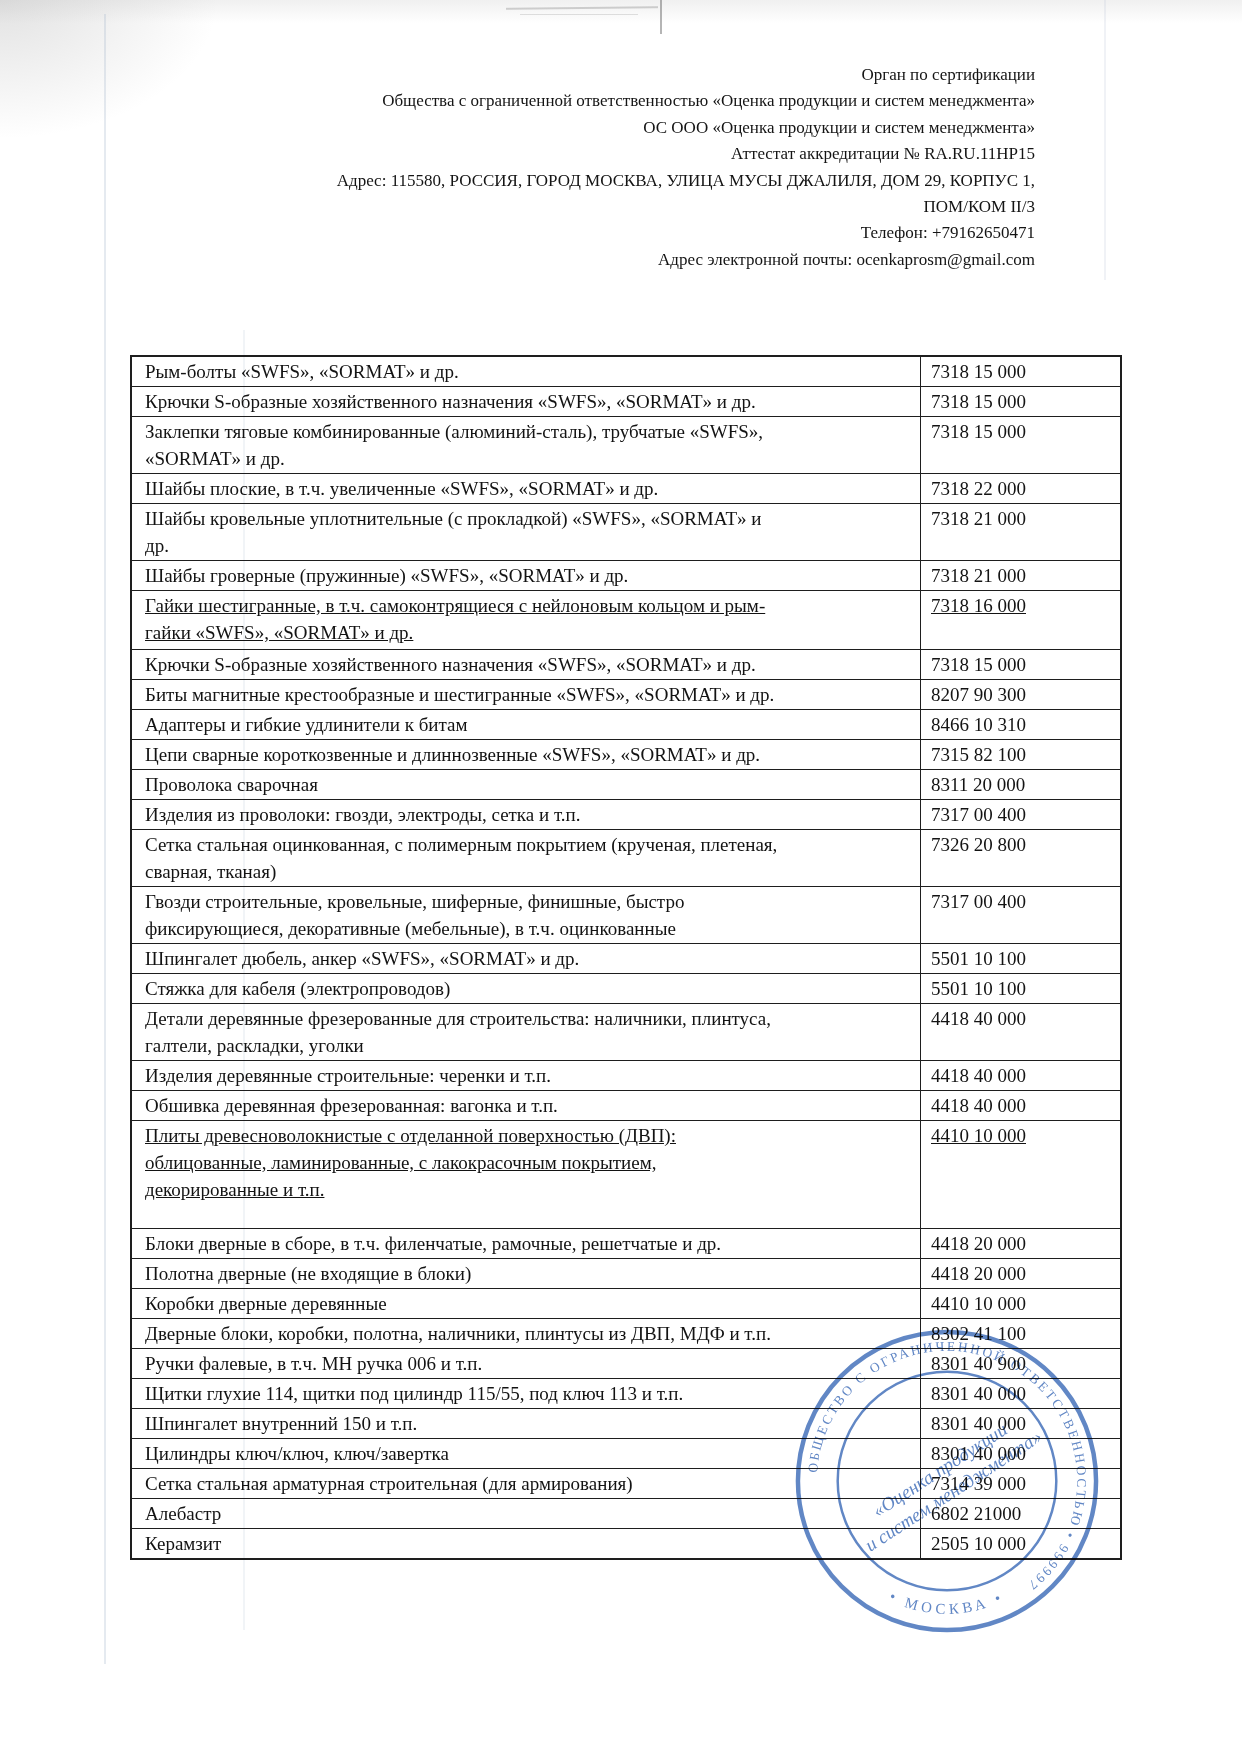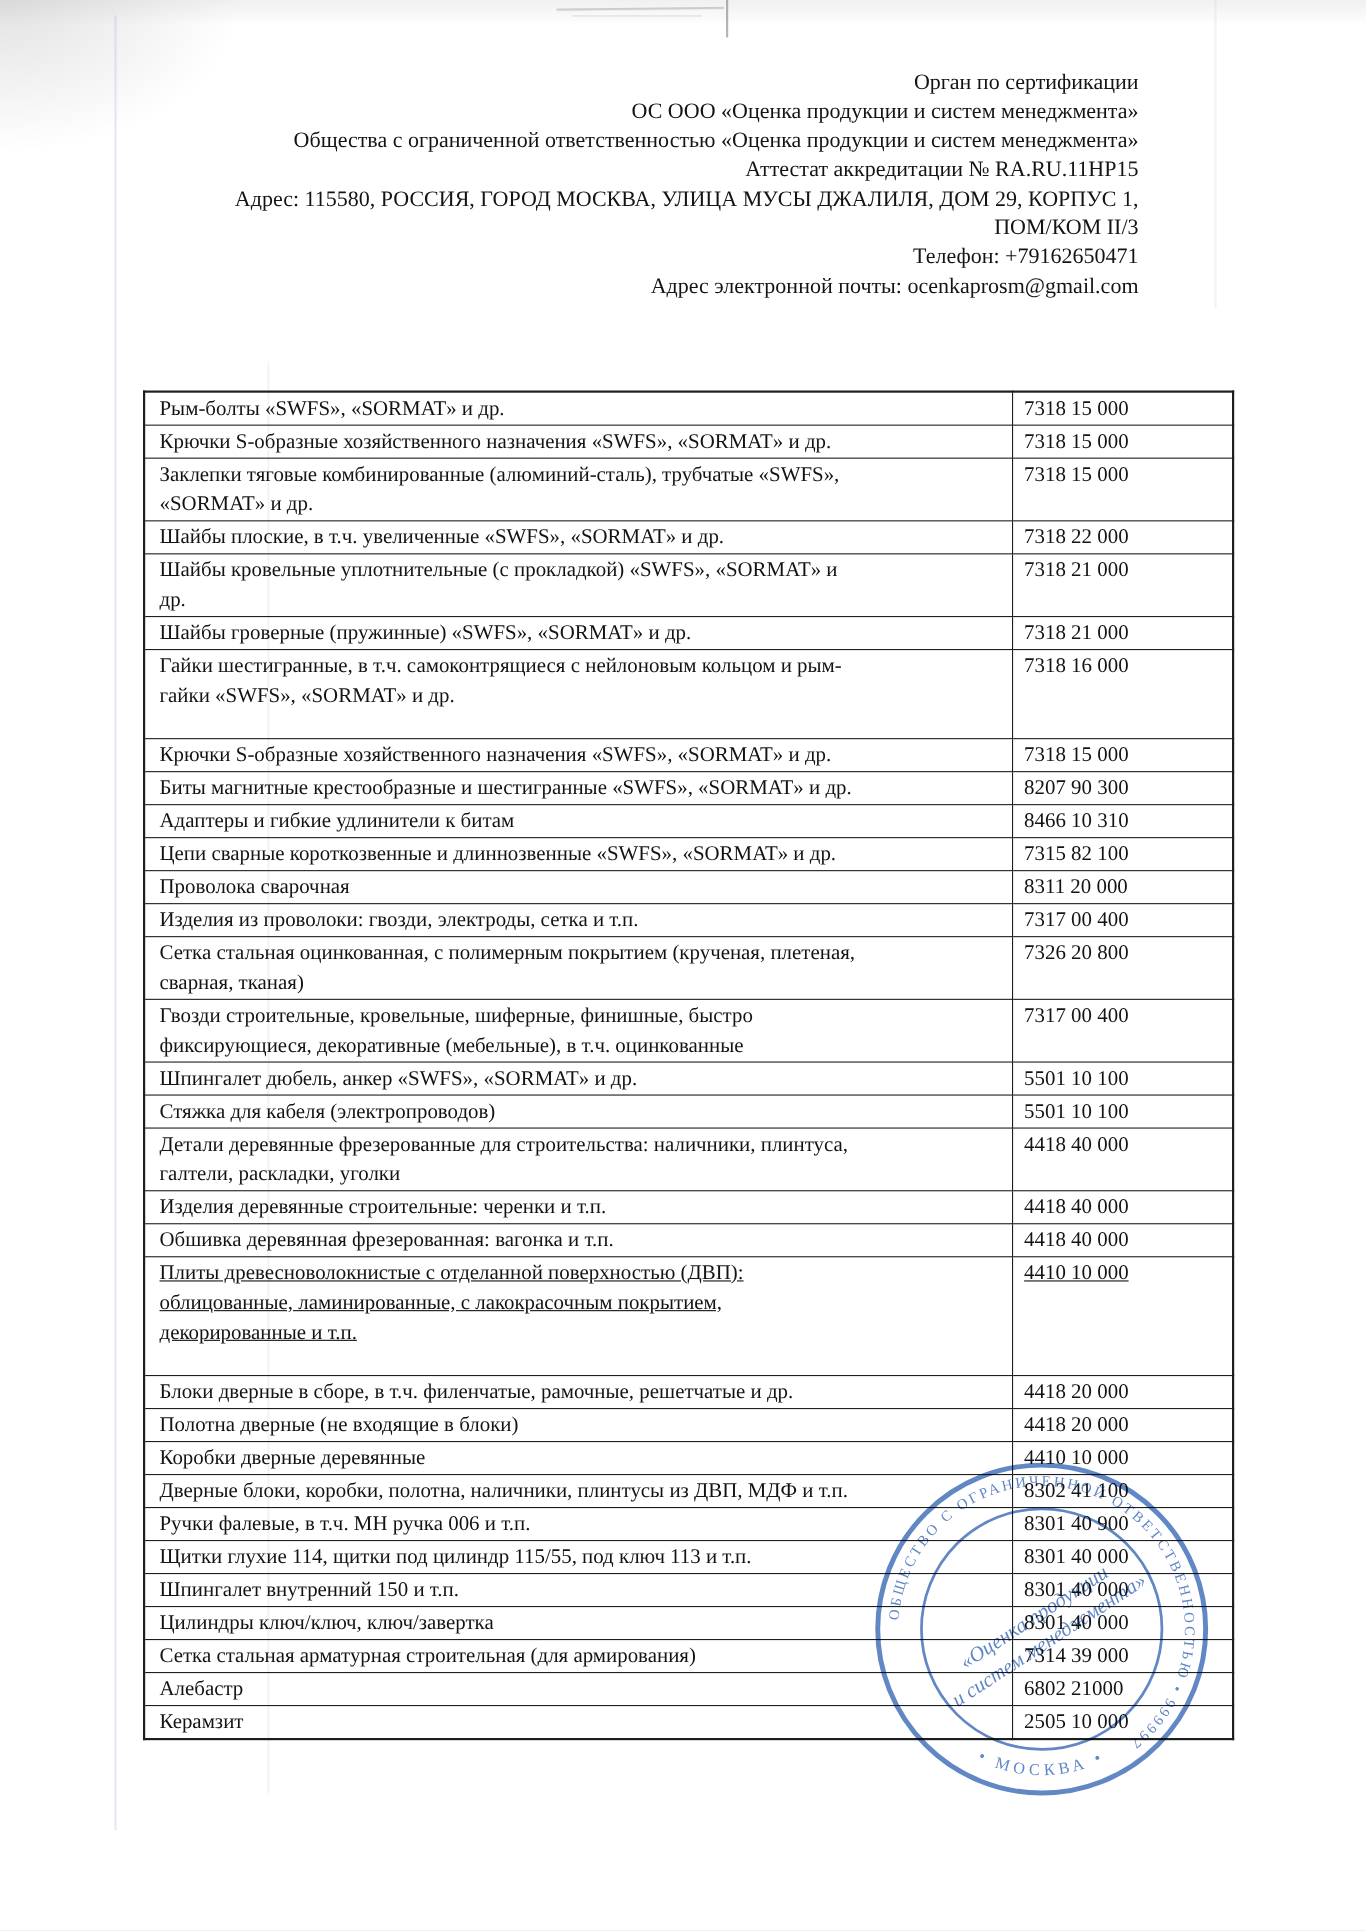--- a/index.html
+++ b/index.html
@@ -29,21 +29,21 @@
   .scan-vline3 { position:absolute; left:1104px; top:0; width:2px; height:280px; background:rgba(185,198,214,0.22); }
   .scan-smudge { position:absolute; left:506px; top:7px; width:152px; height:2px; background:rgba(110,110,110,0.30); transform:rotate(-0.6deg); filter:blur(0.4px); }
   .scan-smudge2 { position:absolute; left:520px; top:14px; width:118px; height:1px; background:rgba(120,120,120,0.22); }
   .scan-tick { position:absolute; left:660px; top:0; width:2px; height:34px; background:rgba(90,90,90,0.45); }
 
   
   .org-header {
     position:absolute;
     top:62px; right:207px; left:140px;
     text-align:right;
-    font-size:20px;
+    font-size:17px;
     line-height:26.4px;
     color:#141414;
   }
 
   
   table.codes {
     position:absolute;
     top:355px; left:130px;
     width:952px;
     border-collapse:collapse;
@@ -86,22 +86,22 @@
   <div class="edge-top"></div>
   <div class="scan-vline1"></div>
   <div class="scan-vline2"></div>
   <div class="scan-vline3"></div>
   <div class="scan-smudge"></div>
   <div class="scan-smudge2"></div>
   <div class="scan-tick"></div>
 
   <div class="org-header">
     <div>Орган по сертификации</div>
+    <div>Общества с ограниченной ответственностью «Оценка продукции и систем менеджмента»</div>
     <div>ОС ООО «Оценка продукции и систем менеджмента»</div>
-    <div>Общества с ограниченной ответственностью «Оценка продукции и систем менеджмента»</div>
     <div>Аттестат аккредитации № RA.RU.11HP15</div>
     <div>Адрес: 115580, РОССИЯ, ГОРОД МОСКВА, УЛИЦА МУСЫ ДЖАЛИЛЯ, ДОМ 29, КОРПУС 1,</div>
     <div>ПОМ/КОМ II/3</div>
     <div>Телефон: +79162650471</div>
     <div>Адрес электронной почты: ocenkaprosm@gmail.com</div>
   </div>
 
   <table class="codes">
     <tbody>
         <tr>
@@ -123,21 +123,21 @@
     </tr>
         <tr>
       <td class="desc">Шайбы кровельные уплотнительные (с прокладкой) «SWFS», «SORMAT» и
 др.</td>
       <td class="code">7318 21 000</td>
     </tr>
         <tr>
       <td class="desc">Шайбы гроверные (пружинные) «SWFS», «SORMAT» и др.</td>
       <td class="code">7318 21 000</td>
     </tr>
-        <tr style="height: 81px;">
+        <tr style="height: 59px; text-decoration: underline;">
       <td class="desc">Гайки шестигранные, в т.ч. самоконтрящиеся с нейлоновым кольцом и рым-
 гайки «SWFS», «SORMAT» и др.</td>
       <td class="code">7318 16 000</td>
     </tr>
         <tr>
       <td class="desc">Крючки S-образные хозяйственного назначения «SWFS», «SORMAT» и др.</td>
       <td class="code">7318 15 000</td>
     </tr>
         <tr>
       <td class="desc">Биты магнитные крестообразные и шестигранные «SWFS», «SORMAT» и др.</td>

